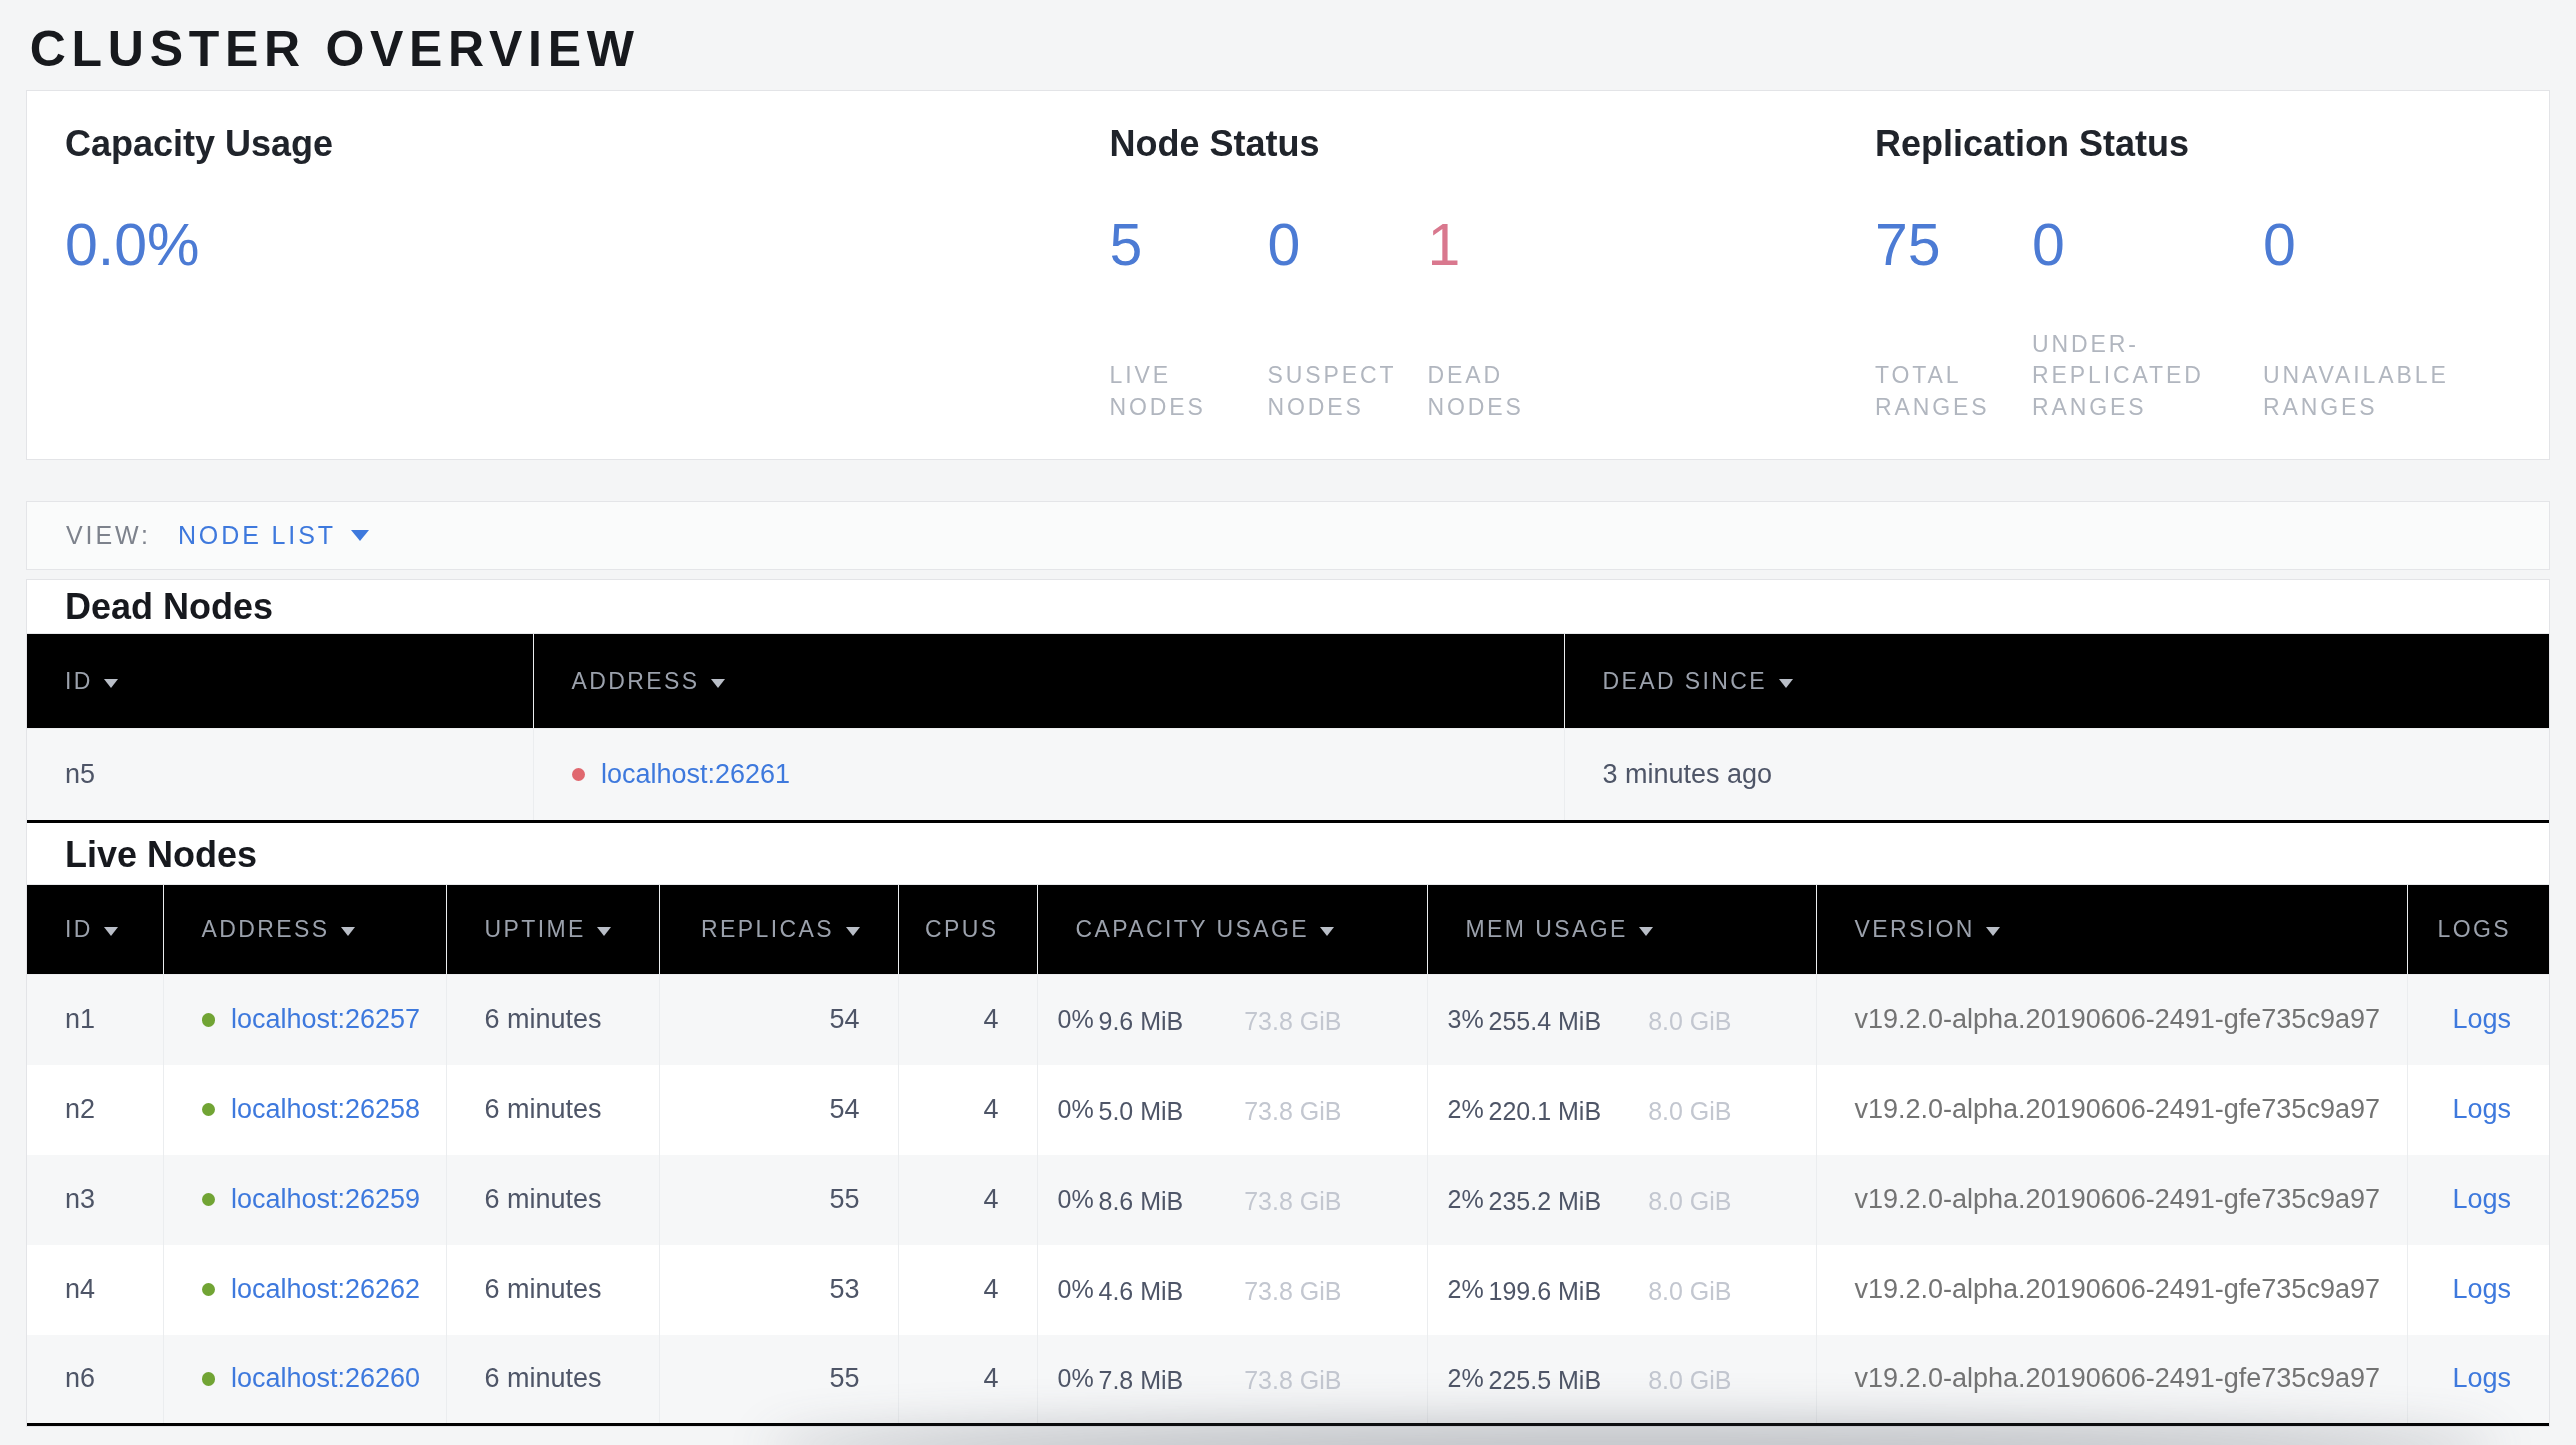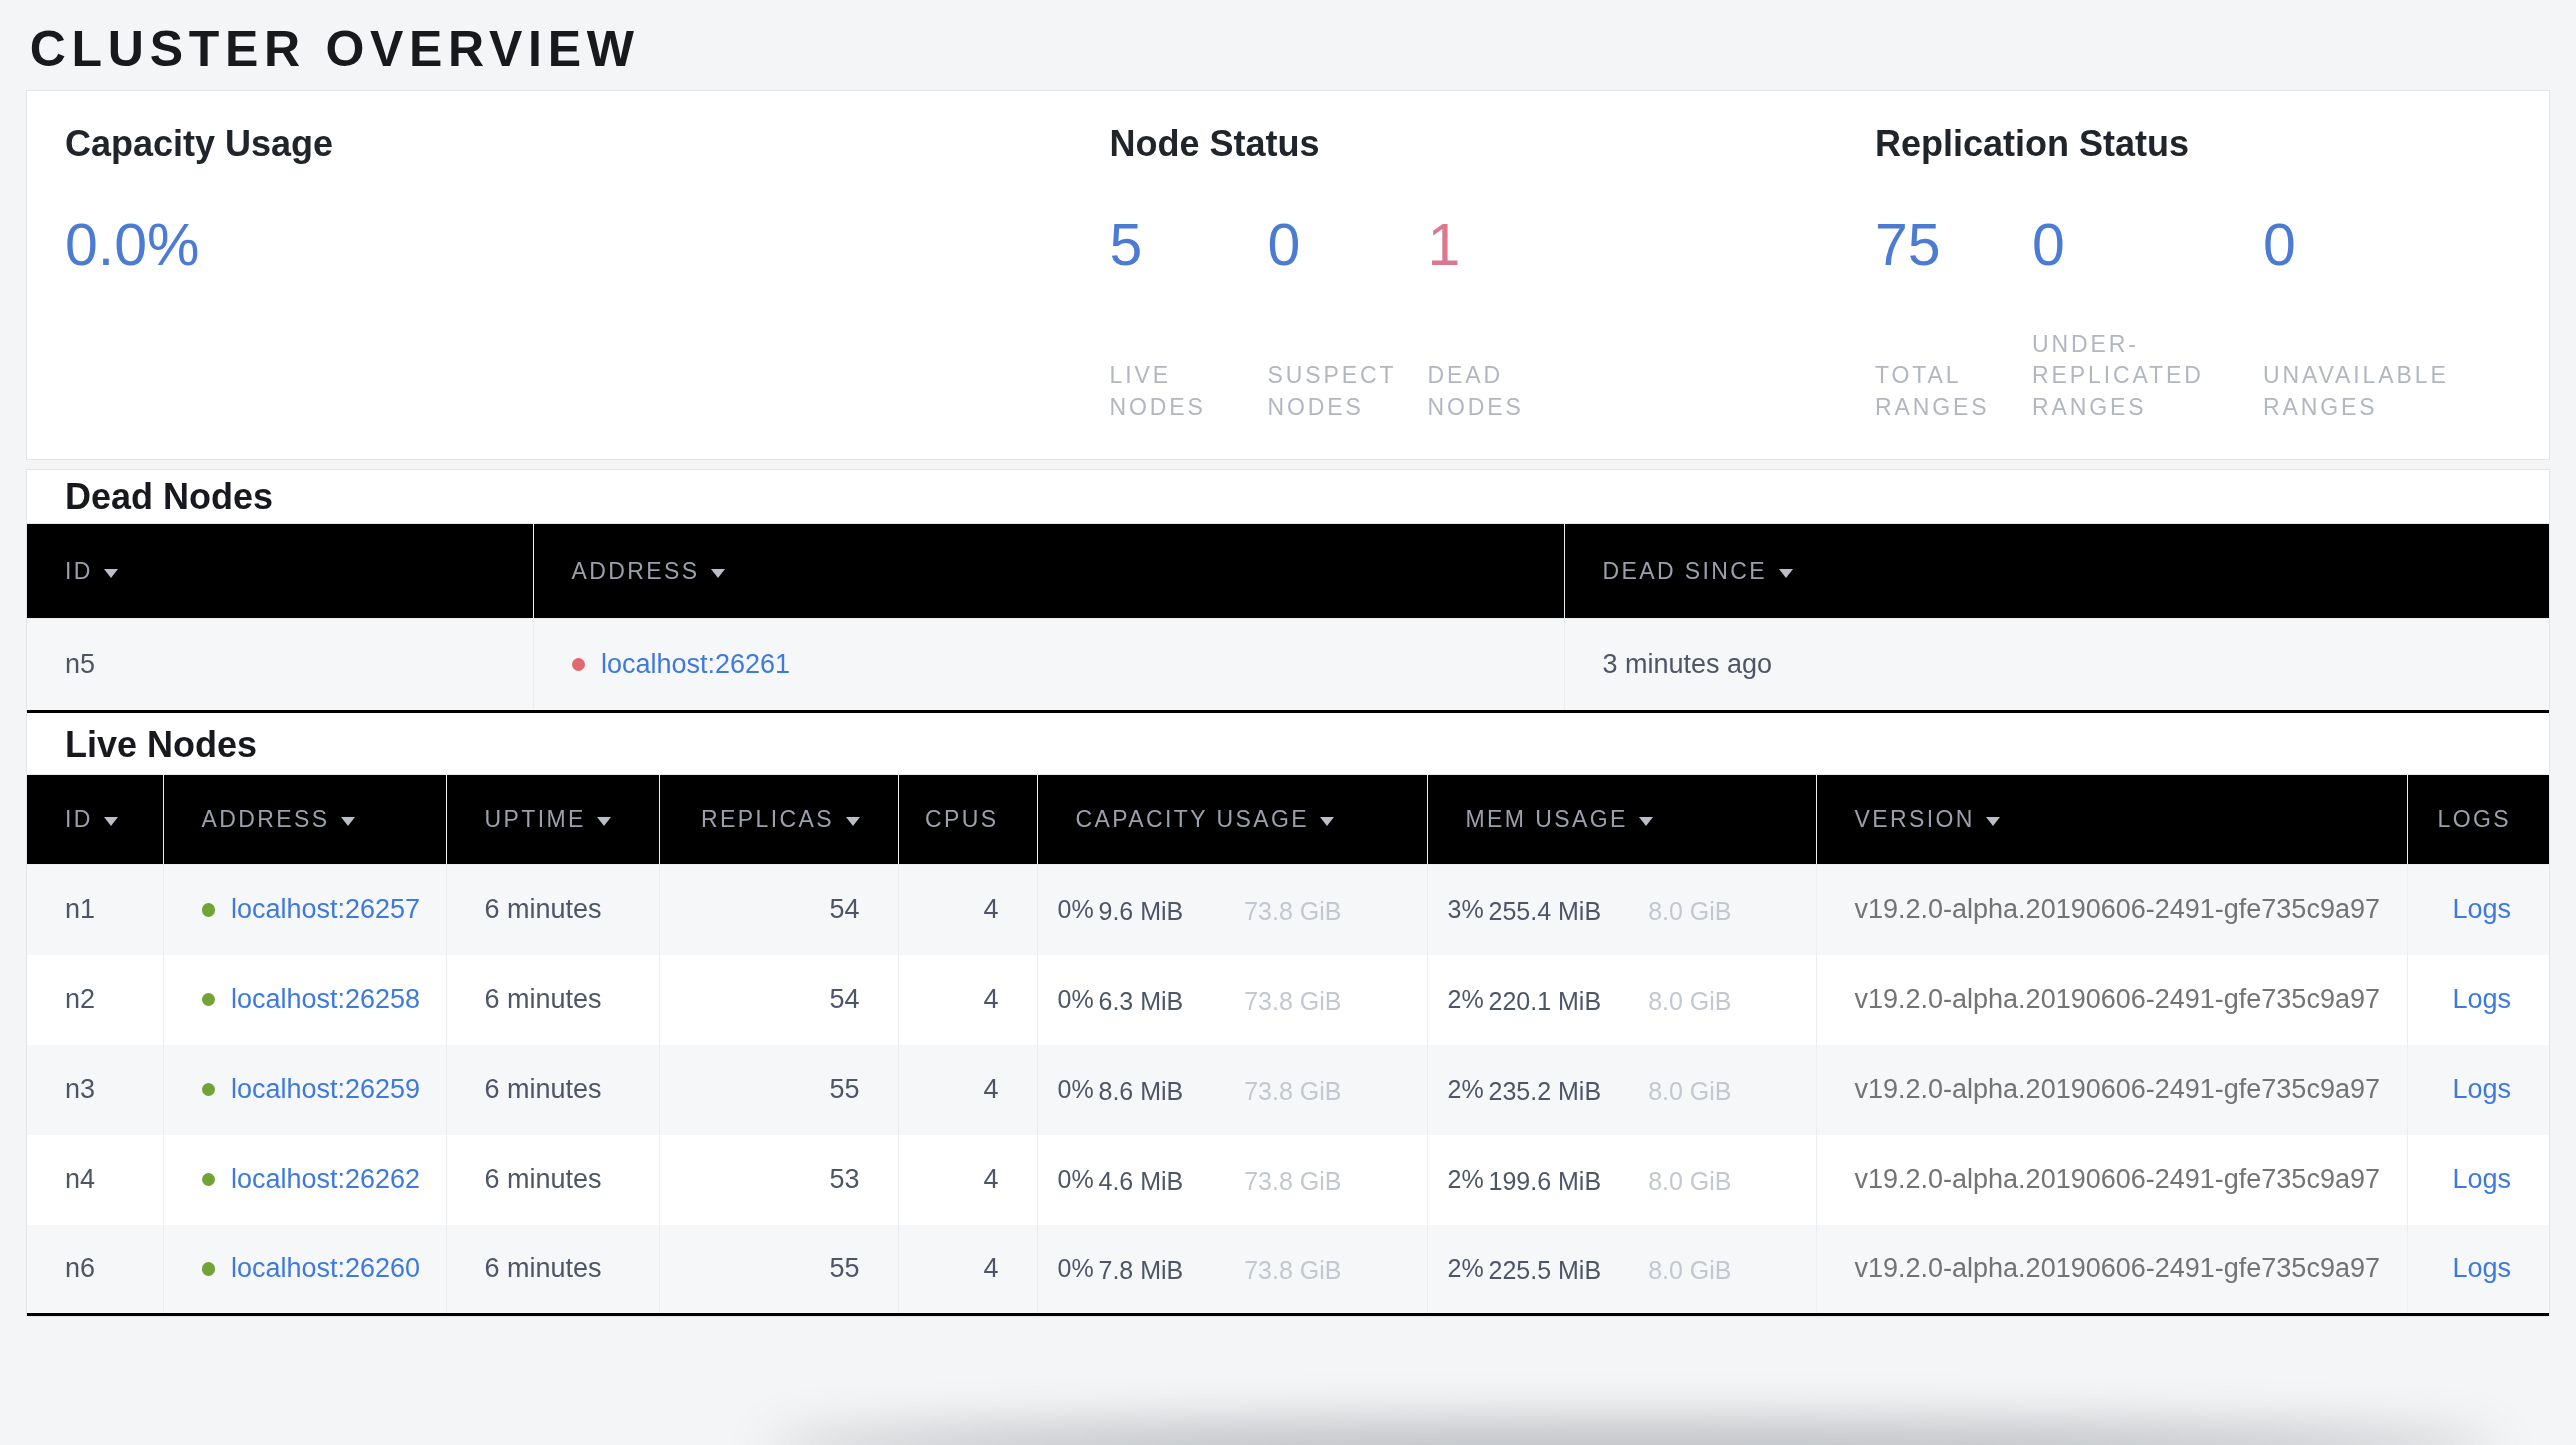--- a/index.html
+++ b/index.html
@@ -166,20 +166,25 @@
           </div>
           <div class="stat-col">
             <div class="stat-num">0</div>
             <div class="stat-lbl lblw260">UNAVAILABLE RANGES</div>
           </div>
         </div>
       </div>
 
     </section>
 
+    <div class="view-bar">
+      <span class="view-label">VIEW:</span>
+      <span class="view-value">NODE LIST</span>
+      <span class="caret-down"></span>
+    </div>
 
     <section class="tables-panel">
 
       <h2 class="section-heading">Dead Nodes</h2>
       <table class="dead-table">
         <colgroup>
             <col style="width:506px">
             <col style="width:1031px">
             <col>
           </colgroup>
@@ -273,21 +278,21 @@
     </td>
     <td>6 minutes</td>
     <td class="al-right">54</td>
     <td class="al-right">4</td>
     <td class="c-usage">
       <div class="usage-cell">
         <span class="usage-pct">0%</span>
         <span class="usage-main">
           <span class="usage-bar"><span class="fill" style="width: 0px;"></span><span class="dark"></span></span>
           <span class="usage-nums">
-            <span class="used">6.3 MiB</span>
+            <span class="used">5.0 MiB</span>
             <span class="total">73.8 GiB</span>
           </span>
         </span>
       </div>
     </td>
     <td class="c-usage">
       <div class="usage-cell">
         <span class="usage-pct">2%</span>
         <span class="usage-main">
           <span class="usage-bar"><span class="fill" style="width: 7.6px;"></span><span class="dark"></span></span>

